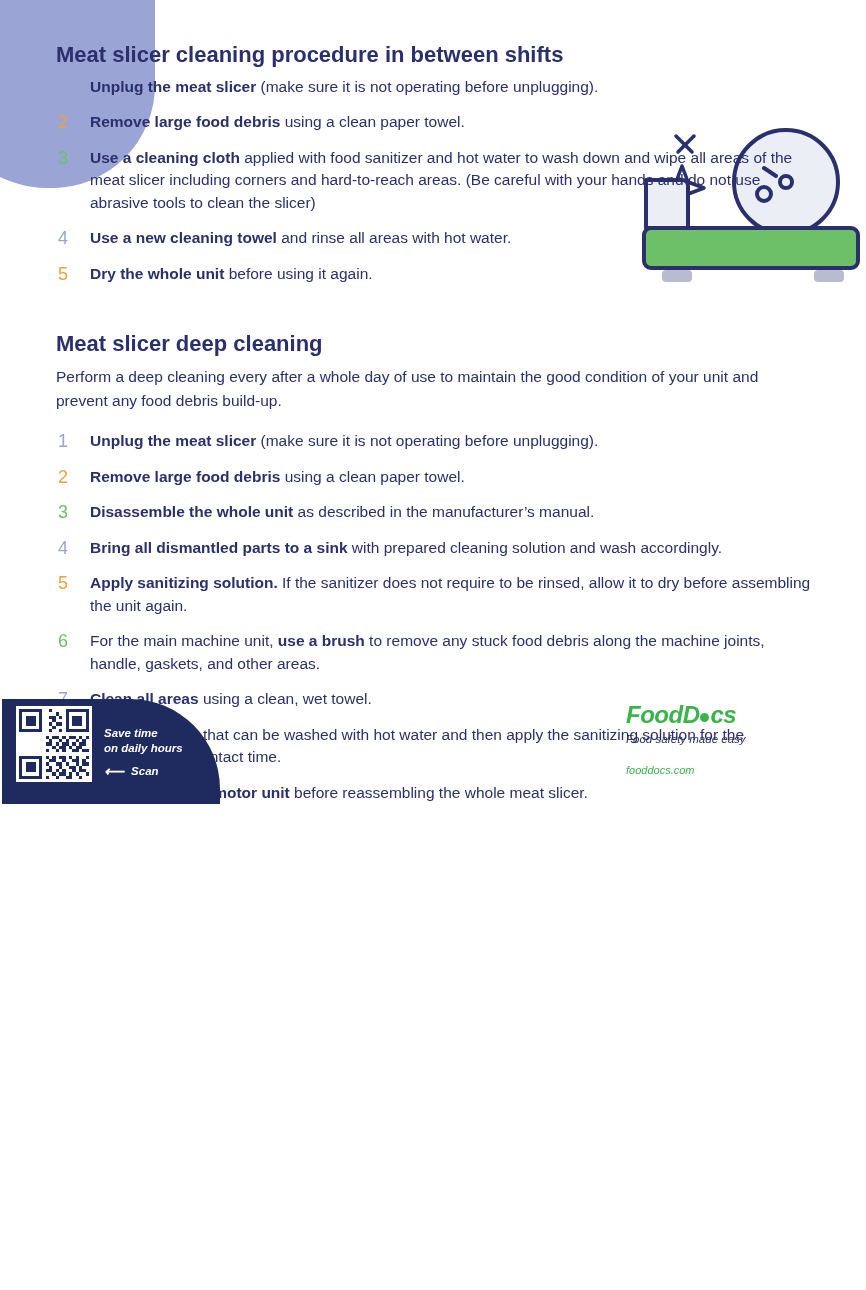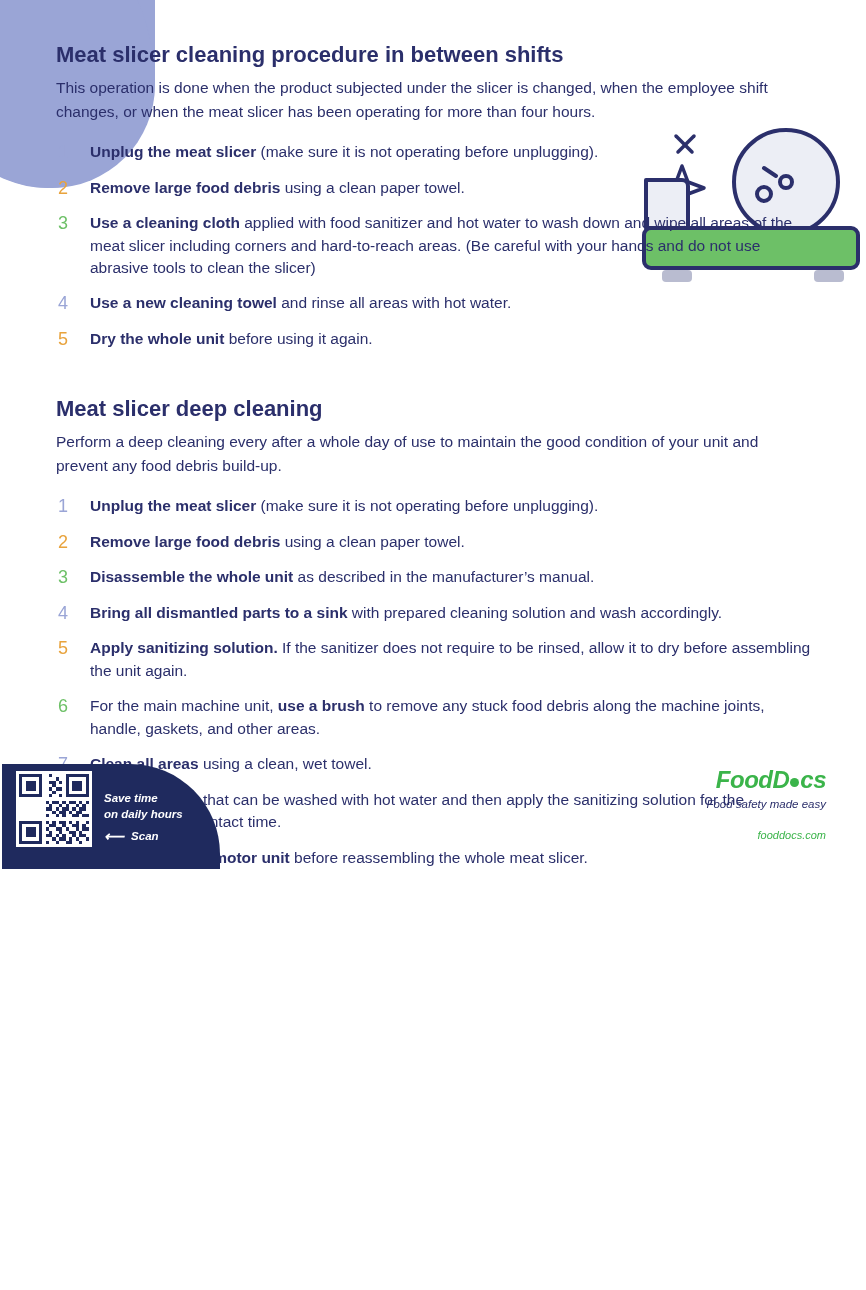--- a/index.html
+++ b/index.html
@@ -175,21 +175,21 @@
   }
   .arrow-left {
     font-size: 14px;
     line-height: 1;
   }
 
   .brand {
     position: absolute;
     right: 42px;
     bottom: 28px;
-    text-align: right;
+    text-align: left;
     width: 200px;
   }
   .brand-logo {
     font-size: 24px;
     font-weight: bold;
     color: #3bb44a;
     letter-spacing: -0.5px;
   }
   .brand-logo .dot {
     display: inline-block;
@@ -234,21 +234,20 @@
 
   <rect x="26" y="150" width="30" height="12" rx="4" fill="#b9bcd0"></rect>
   <rect x="178" y="150" width="30" height="12" rx="4" fill="#b9bcd0"></rect>
 </svg>
 
 <div class="page">
 
 
   <div class="section first">
     <h2 class="section-title">Meat slicer cleaning procedure in between shifts</h2>
-    <p class="section-desc">This operation is done when the product subjected under the slicer is changed, when the employee shift changes, or when the meat slicer has been operating for more than four hours.</p>
     <ol class="steps" id="steps-1">
         <li><span class="num" style="color: rgb(154, 165, 214);">1</span><b>Unplug the meat slicer</b><span> (make sure it is not operating before unplugging).</span></li>
         <li><span class="num" style="color: rgb(232, 163, 61);">2</span><b>Remove large food debris</b><span> using a clean paper towel.</span></li>
         <li><span class="num" style="color: rgb(109, 192, 103);">3</span><b>Use a cleaning cloth</b><span> applied with food sanitizer and hot water to wash down and wipe all areas of the meat slicer including corners and hard-to-reach areas. (Be careful with your hands and do not use abrasive tools to clean the slicer)</span></li>
         <li><span class="num" style="color: rgb(154, 165, 214);">4</span><b>Use a new cleaning towel</b><span> and rinse all areas with hot water.</span></li>
         <li><span class="num" style="color: rgb(232, 163, 61);">5</span><b>Dry the whole unit</b><span> before using it again.</span></li>
       </ol>
   </div>
 
   <div class="section second">

